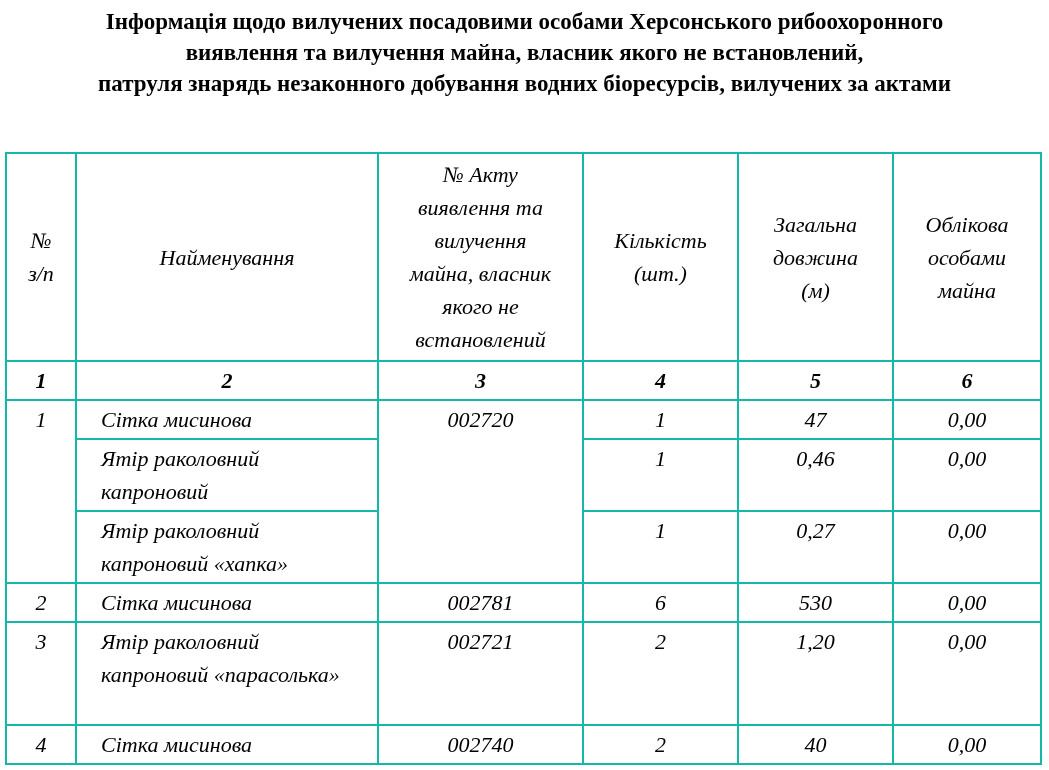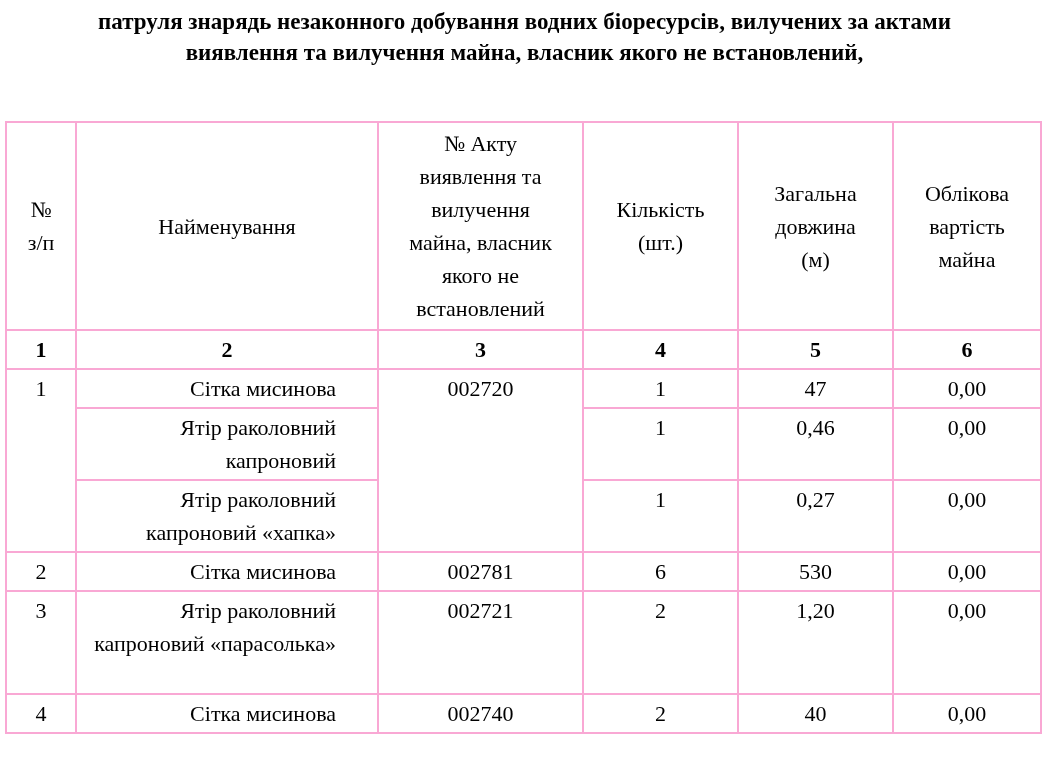--- a/index.html
+++ b/index.html
@@ -27,40 +27,41 @@
   table.doc-table {
     border-collapse: collapse;
     table-layout: fixed;
     width: 1035px;
     margin-left: 5px;
     margin-top: 53px;
     font-size: 22px;
     line-height: 33px;
   }
   .doc-table td, .doc-table th {
-    border: 2px solid #f9a8d4;
+    border: 2px solid #14b8a6;
     padding: 2px 4px;
     font-weight: normal;
     text-align: center;
     vertical-align: top;
     overflow: hidden;
+    font-style: italic;
   }
   .doc-table tr.header-row th {
     vertical-align: middle;
     white-space: pre-line;
     padding: 4px 6px;
   }
   .doc-table tr.numbering-row td {
     font-weight: bold;
     vertical-align: middle;
     line-height: 30px;
   }
   .doc-table td.name-cell {
-    text-align: right;
-    padding-left: 17px;
+    text-align: left;
+    padding-left: 24px;
   }
   .doc-table td.name-cell .name-wrap {
     max-width: 242px;
     display: block;
   }
   col.c1 { width: 70px; }
   col.c2 { width: 302px; }
   col.c3 { width: 205px; }
   col.c4 { width: 155px; }
   col.c5 { width: 155px; }
@@ -71,22 +72,23 @@
   tr.r1b { height: 66px; }
   tr.r1c { height: 67px; }
   tr.r2  { height: 38px; }
   tr.r3  { height: 103px; }
   tr.r4  { height: 35px; }
 </style>
 </head>
 <body>
 
 <div class="title-block">
+  <div class="title-line">Інформація щодо вилучених посадовими особами Херсонського рибоохоронного</div>
+  <div class="title-line">виявлення та вилучення майна, власник якого не встановлений,</div>
   <div class="title-line">патруля  знарядь незаконного добування водних біоресурсів, вилучених за актами</div>
-  <div class="title-line">виявлення та вилучення майна, власник якого не встановлений,</div>
 </div>
 
 <table class="doc-table">
   <colgroup>
     <col class="c1">
       <col class="c2">
       <col class="c3">
       <col class="c4">
       <col class="c5">
       <col class="c6">
@@ -101,21 +103,21 @@
 вилучення
 майна, власник
 якого не
 встановлений</th>
       <th>Кількість
 (шт.)</th>
       <th>Загальна
 довжина
 (м)</th>
       <th>Облікова
-вартість
+особами
 майна</th>
     </tr>
     <tr class="numbering-row">
       <td>1</td>
       <td>2</td>
       <td>3</td>
       <td>4</td>
       <td>5</td>
       <td>6</td>
     </tr>

